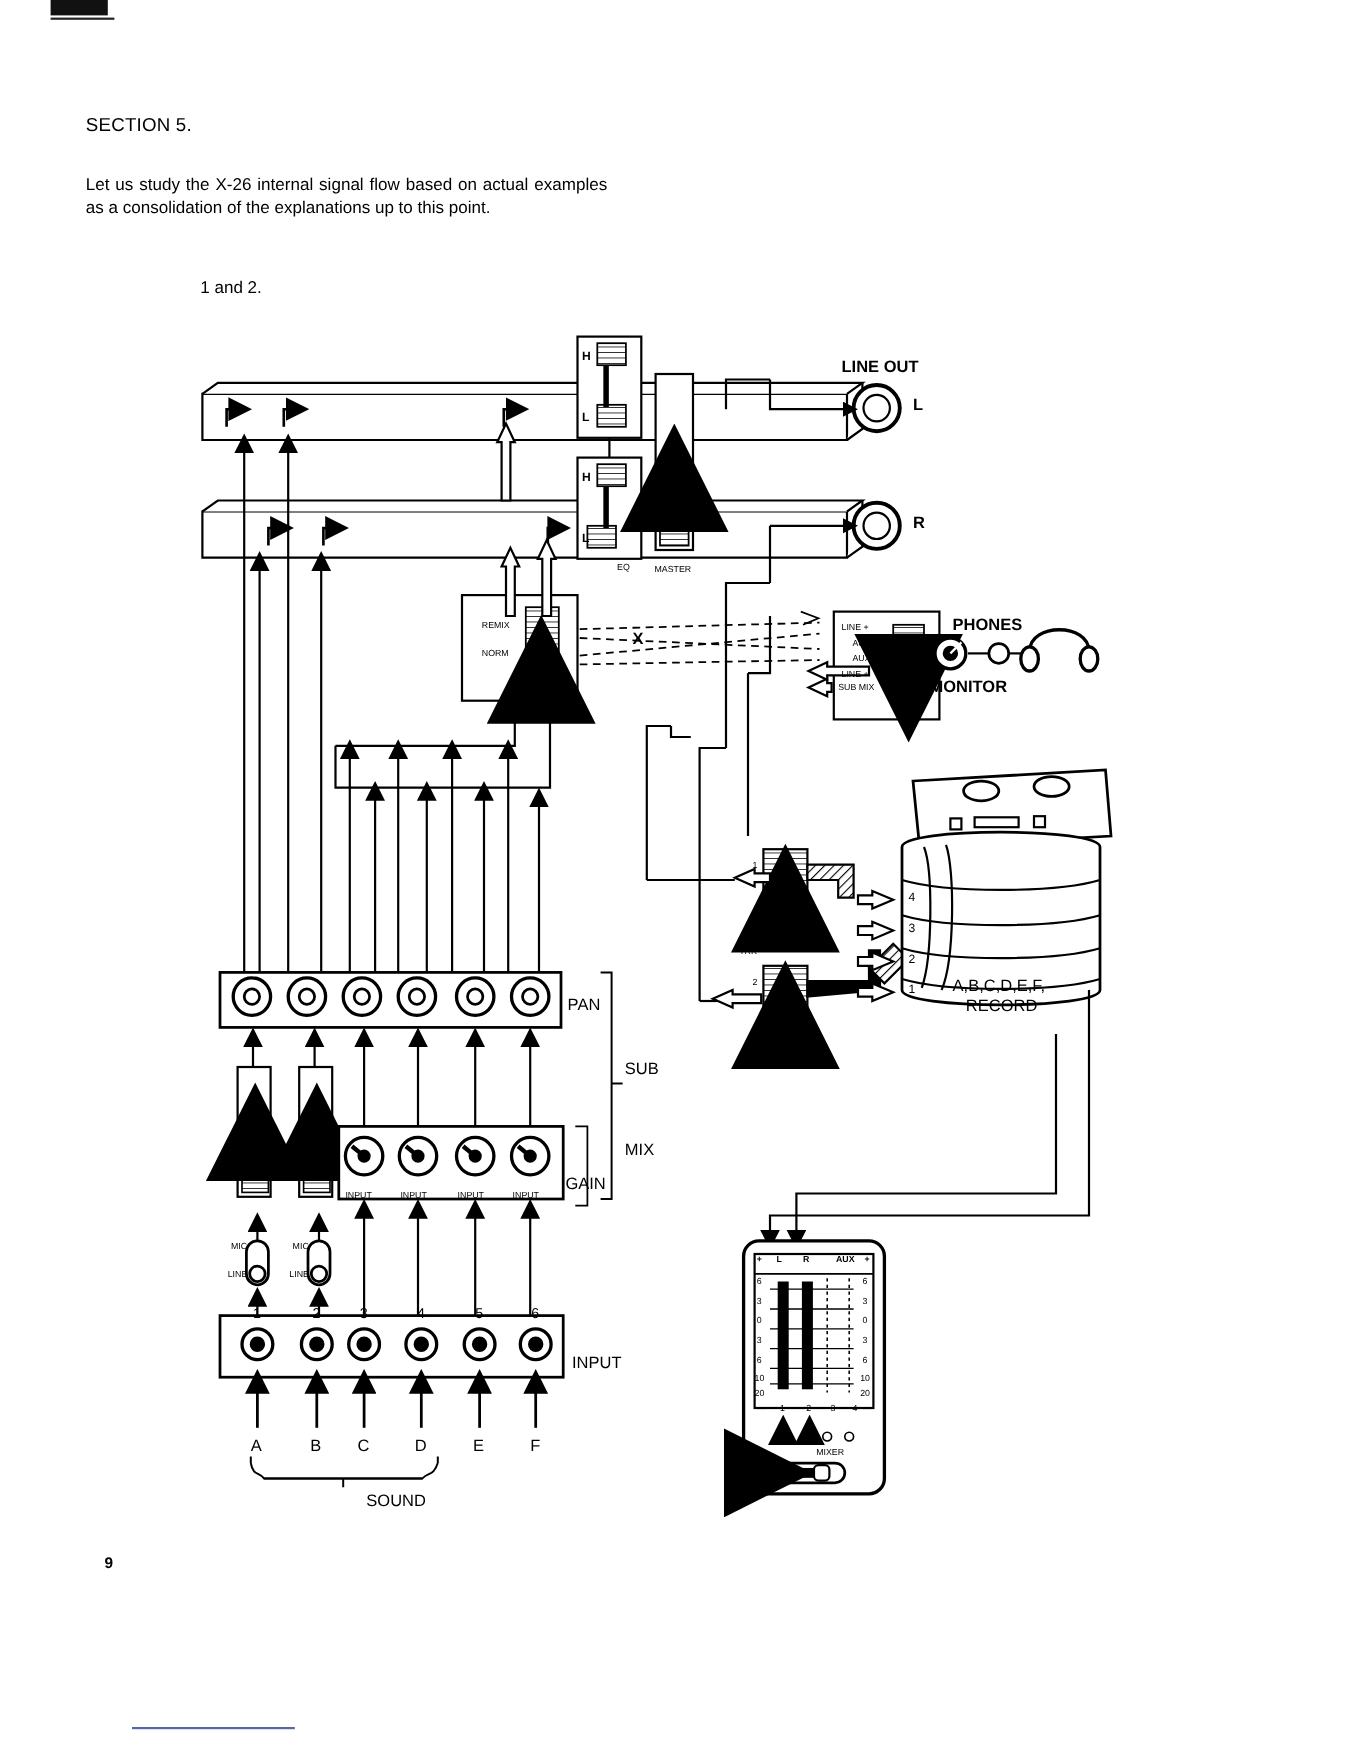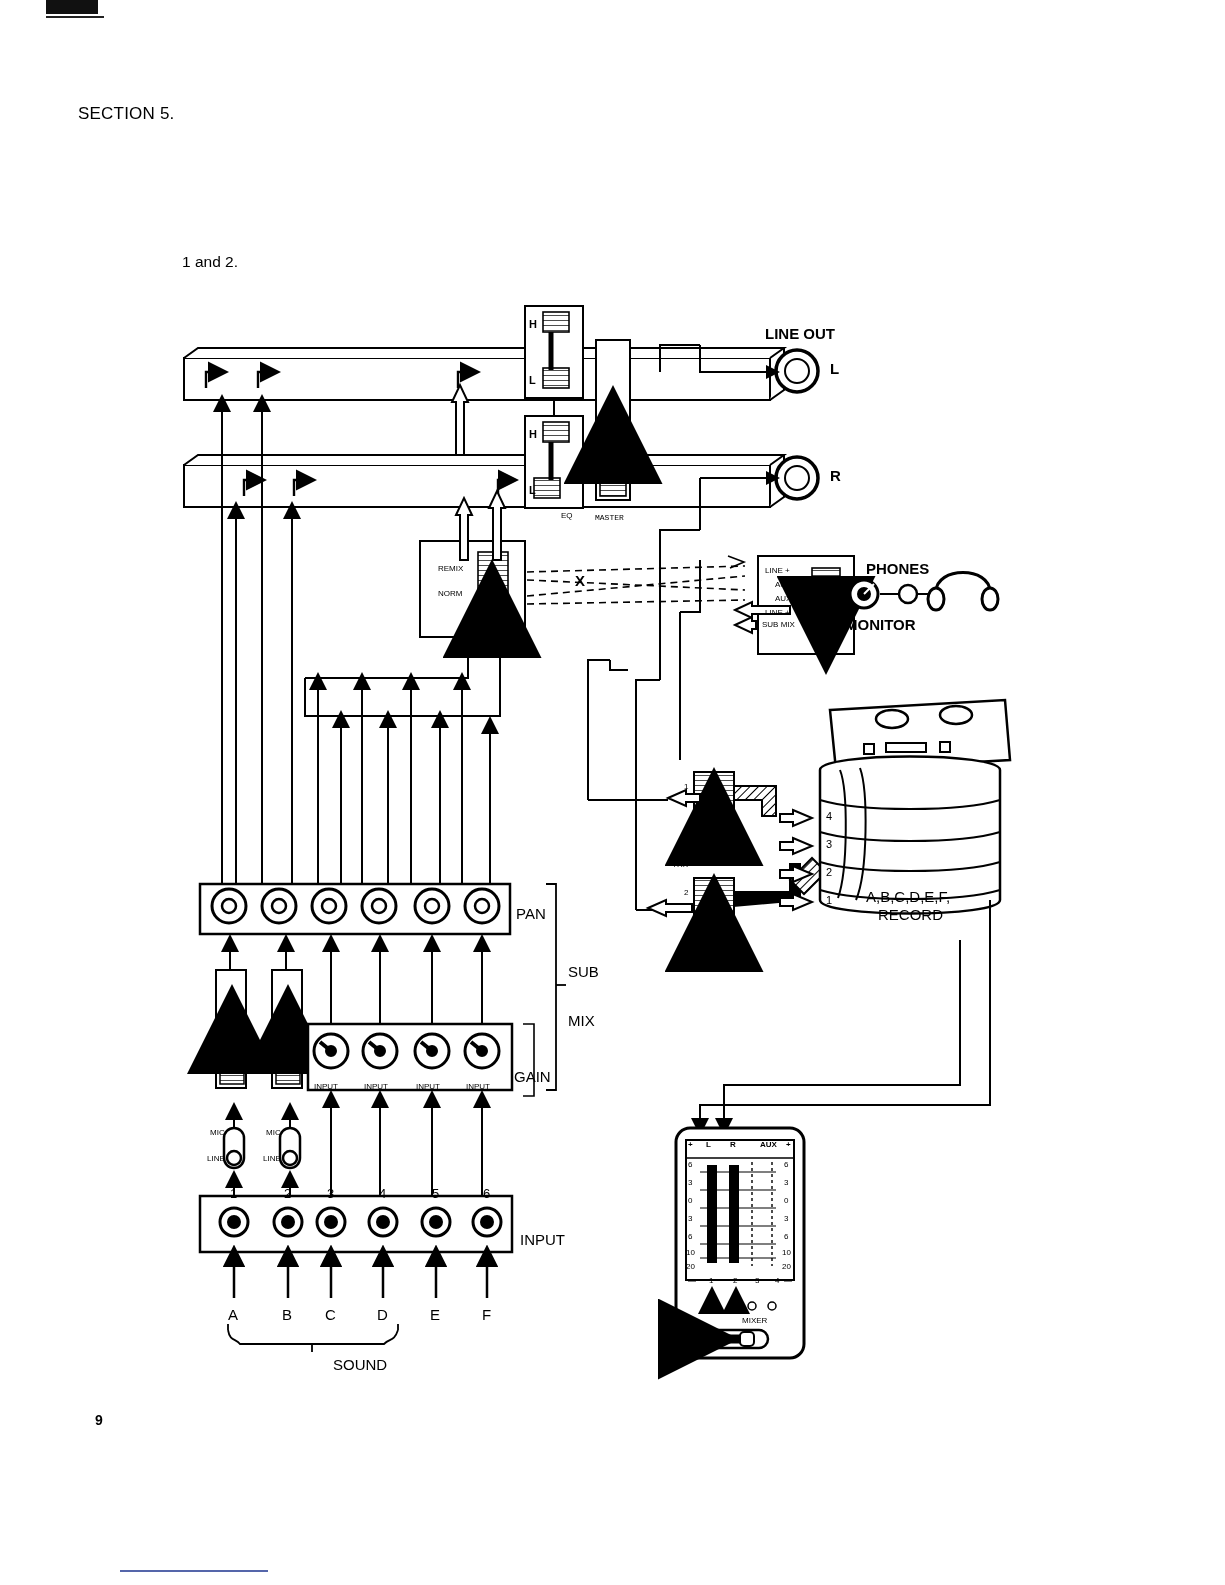--- a/index.html
+++ b/index.html
@@ -115,20 +115,21 @@
 
 <div class="page">
 
   <div class="corner-mark"></div>
   <div class="corner-rule"></div>
 
   <div class="section-head">
     <span class="section-kicker">SECTION 5.</span>
   </div>
 
+  <div class="intro">Let us study the X-26 internal signal flow based on actual examples as a consolidation of the explanations up to this point.</div>
 
   <div class="example-second">1 and 2.</div>
 
   <div class="page-number">9</div>
   <div class="footer-line"></div>
 
   <div class="diagram">
     <svg width="1225" height="1585" viewBox="0 0 1225 1585" xmlns="http://www.w3.org/2000/svg">
       <defs>
         <marker id="ah" markerWidth="9" markerHeight="9" refX="6" refY="4.5" orient="auto">
@@ -410,38 +411,38 @@
 
     <div class="lbl bold" style="left:765px; top:325px;">LINE OUT</div>
     <div class="lbl bold" style="left:830px; top:360px;">L</div>
     <div class="lbl bold" style="left:830px; top:467px;">R</div>
 
     <div class="lbl small bold" style="left:529px; top:318px;">H</div>
     <div class="lbl small bold" style="left:529px; top:374px;">L</div>
     <div class="lbl small bold" style="left:529px; top:428px;">H</div>
     <div class="lbl small bold" style="left:529px; top:484px;">L</div>
     <div class="lbl tiny" style="left:538px; top:511px;padding-left:23px;">EQ</div>
-    <div class="lbl tiny" style="left:595px; top:513px;font-family:Liberation Mono, monospace;">MASTER</div>
+    <div class="lbl tiny" style="left:595px; top:513px;">MASTER</div>
 
     <div class="lbl tiny" style="left:438px; top:564px;">REMIX</div>
     <div class="lbl tiny" style="left:438px; top:589px;text-align:right;">NORM</div>
     <div class="lbl bold" style="left:575px; top:572px;">X</div>
 
     <div class="lbl tiny" style="left:765px; top:566px;">LINE +</div>
     <div class="lbl tiny" style="left:775px; top:580px;">AUX</div>
     <div class="lbl tiny" style="left:775px; top:594px;">AUX</div>
     <div class="lbl tiny" style="left:765px; top:608px;">LINE +</div>
     <div class="lbl tiny" style="left:762px; top:620px;">SUB MIX</div>
 
     <div class="lbl bold" style="left:866px; top:560px;">PHONES</div>
     <div class="lbl bold" style="left:845px; top:616px;">MONITOR</div>
 
     <div class="lbl" style="left:516px; top:905px;">PAN</div>
     <div class="lbl" style="left:568px; top:963px;">SUB</div>
-    <div class="lbl" style="left:568px; top:1012px;">MIX</div>
+    <div class="lbl" style="left:568px; top:1037px;">MIX</div>
     <div class="lbl" style="left:514px; top:1068px;">GAIN</div>
     <div class="lbl" style="left:520px; top:1231px;">INPUT</div>
     <div class="lbl" style="left:333px; top:1356px;">SOUND</div>
 
     <div class="lbl tiny" style="left:314px; top:1082px;">INPUT</div>
     <div class="lbl tiny" style="left:364px; top:1082px;">INPUT</div>
     <div class="lbl tiny" style="left:416px; top:1082px;">INPUT</div>
     <div class="lbl tiny" style="left:466px; top:1082px;">INPUT</div>
 
     <div class="lbl tiny" style="left:210px; top:1128px;">MIC</div>

